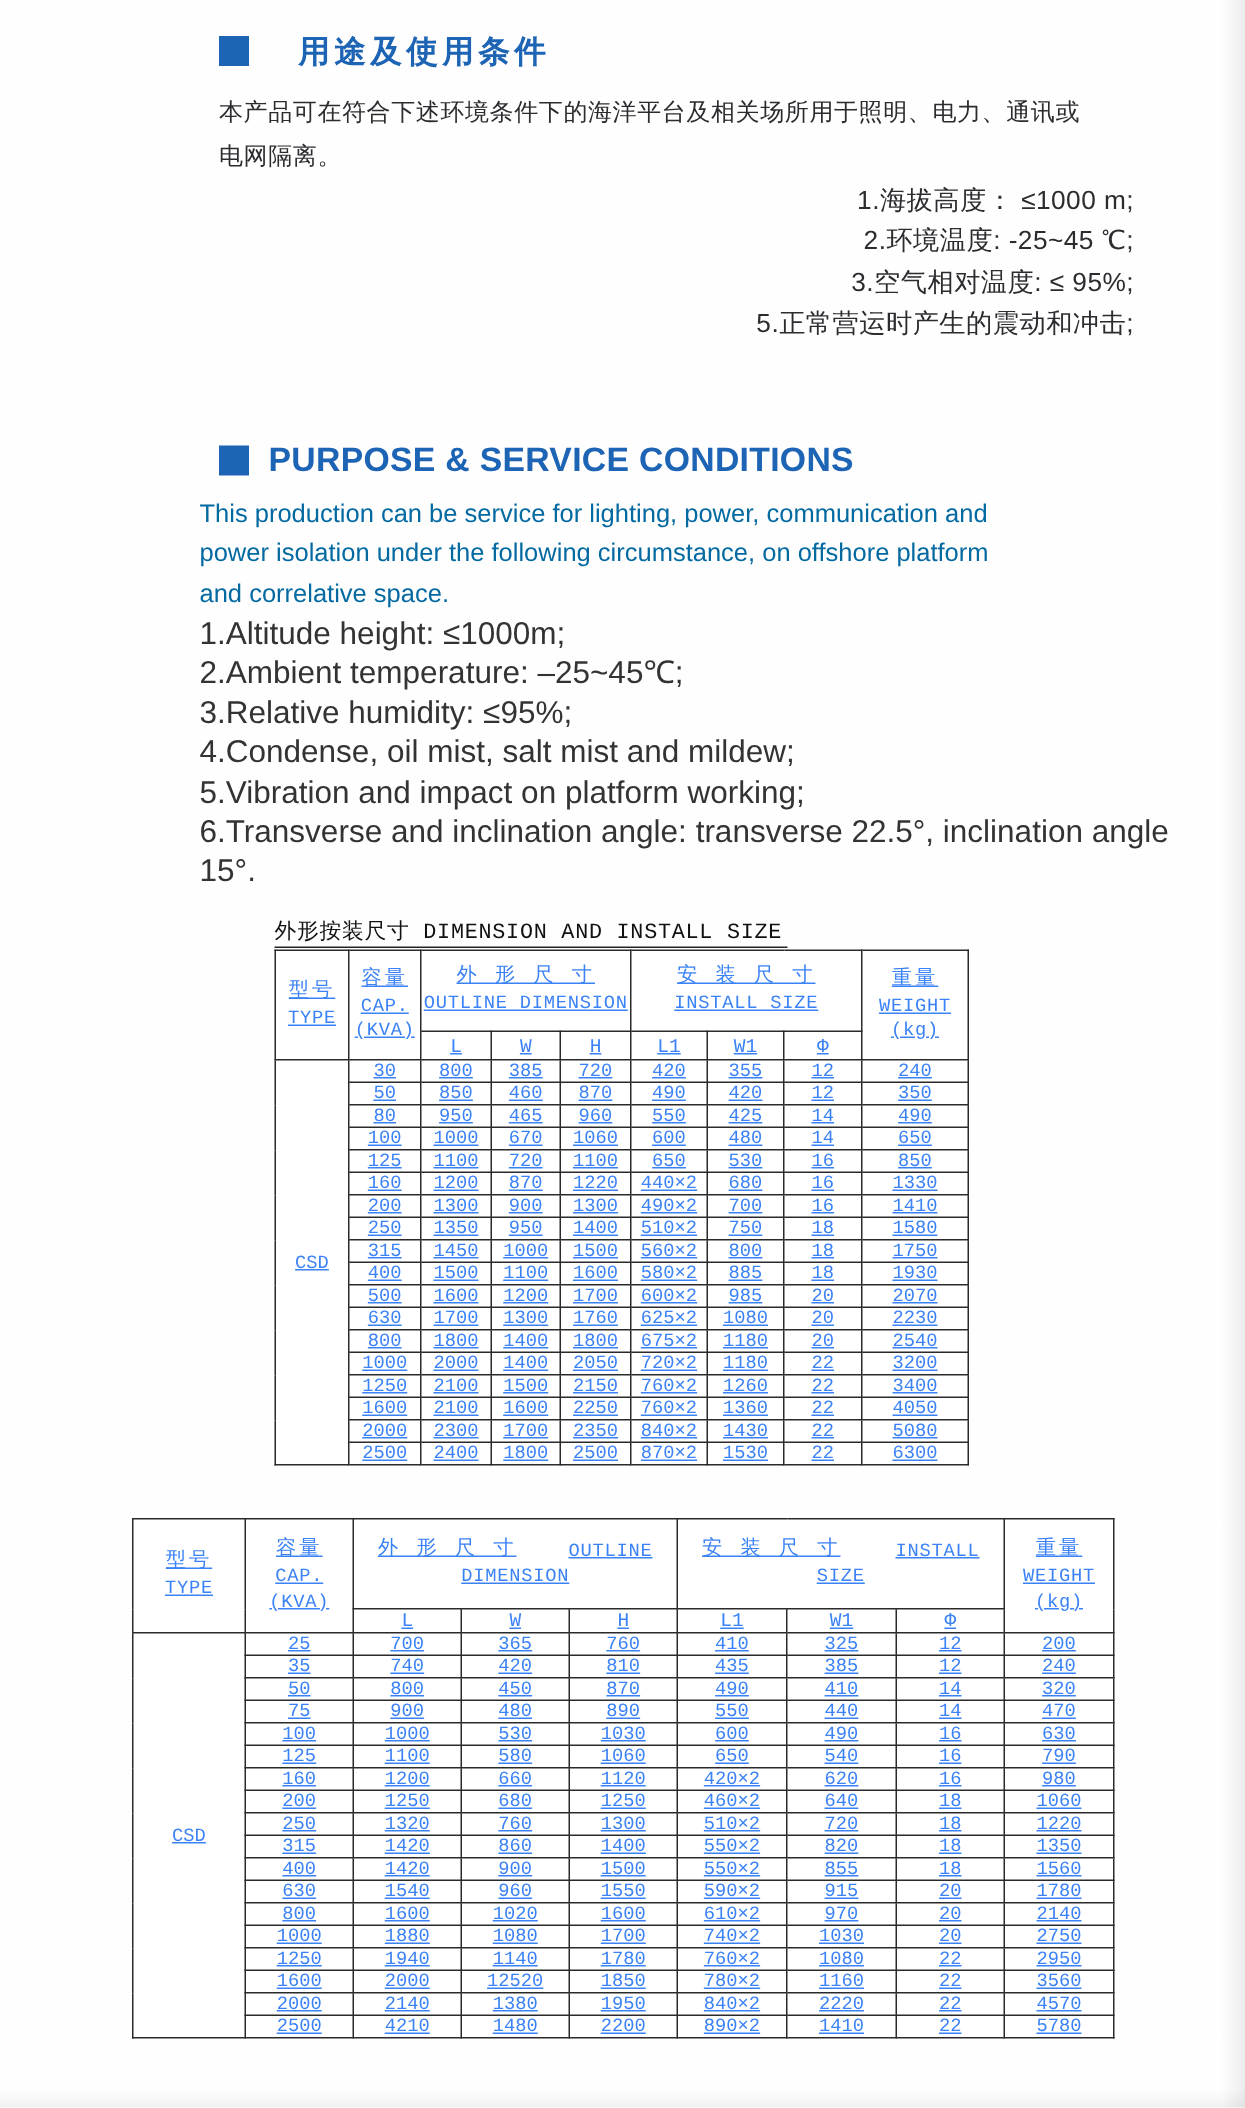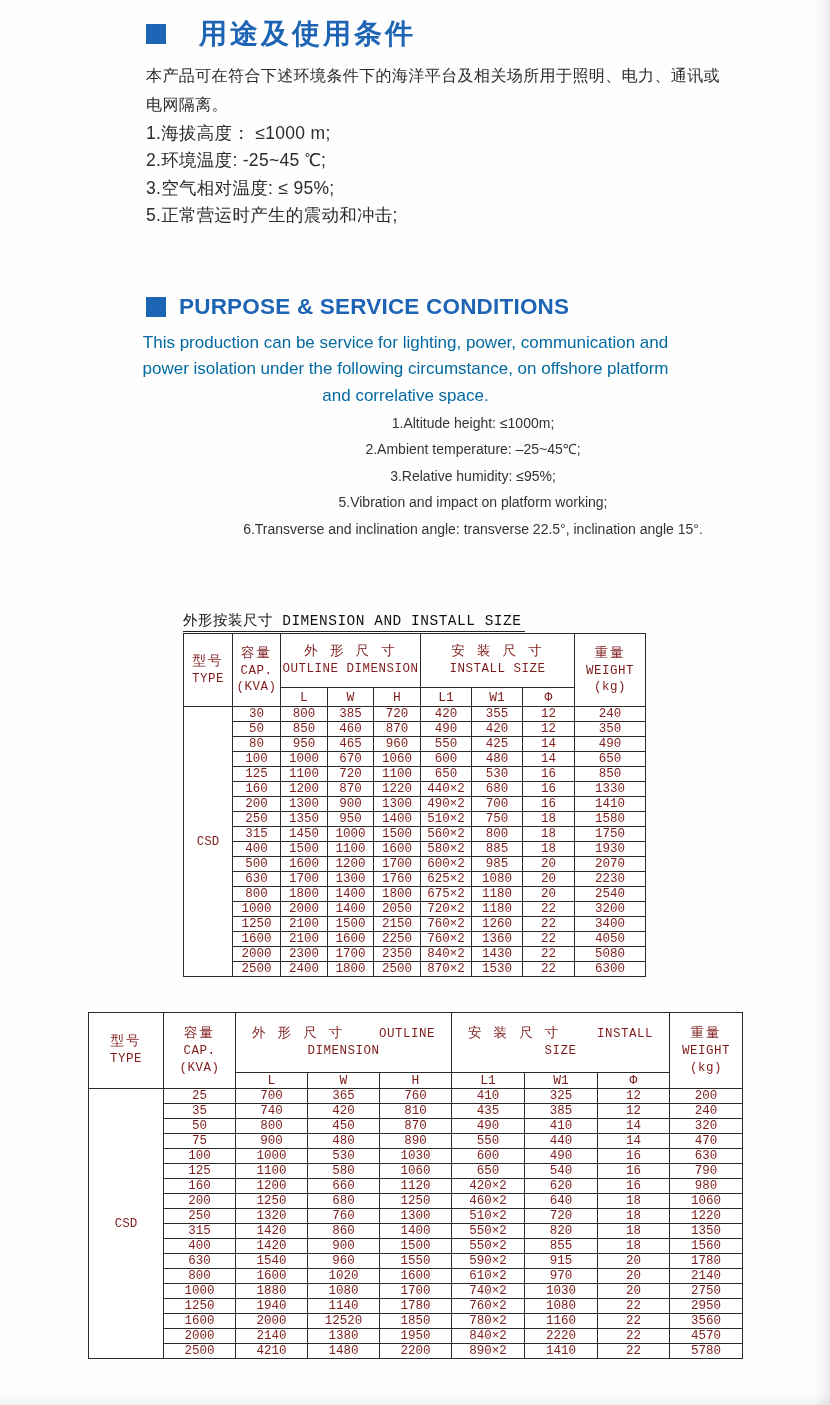--- a/index.html
+++ b/index.html
@@ -12,42 +12,42 @@
   .edge-r{position:absolute;right:0;top:0;width:16px;height:100%;
     background:linear-gradient(to right,rgba(0,0,0,0),rgba(0,0,0,0.07));}
   .edge-b{position:absolute;left:0;bottom:0;width:100%;height:12px;
     background:linear-gradient(to bottom,rgba(0,0,0,0),rgba(0,0,0,0.05));}
 
   .sq{width:20px;height:20px;background:#1d64b5;flex:0 0 auto;}
 
   
   .cn-sec{position:absolute;left:146px;top:21px;width:610px;}
   .cn-head{display:flex;align-items:center;gap:33px;height:26px;}
-  .cn-title{color:#1d64b5;font-weight:bold;font-size:28px;letter-spacing:3px;}
+  .cn-title{color:#1d64b5;font-weight:bold;font-size:21px;letter-spacing:3px;}
   .cn-para{margin-top:14px;font-size:16px;line-height:29px;letter-spacing:0.4px;width:580px;}
-  .cn-items{margin-top:1px;}
+  .cn-items{margin-top:1px;text-align:right;}
   .cn-items div{font-size:17.5px;line-height:27.3px;letter-spacing:0.3px;}
 
   
-  .en-sec{position:absolute;left:133px;top:292px;width:660px;text-align:center;}
+  .en-sec{position:absolute;left:133px;top:292px;width:660px;}
   .en-head{display:flex;align-items:center;gap:13px;height:30px;margin-left:13px;}
   .en-title{color:#1d64b5;font-weight:bold;font-size:22.5px;letter-spacing:0.2px;}
   .en-para{margin-top:8px;font-size:17px;line-height:26.3px;width:545px;color:#0369a1;}
   .en-items{margin-top:1px;}
-  .en-items div{font-size:14px;line-height:26.4px;color:#333336;margin-left:20px;}
+  .en-items div{font-size:21px;line-height:26.4px;color:#333336;}
 
   
   .tblwrap{position:absolute;}
   #t1wrap{left:173px;top:611px;padding-left:10px;}
   #t2wrap{left:88px;top:1012px;}
   .tbl-title{font-family:"Liberation Mono",monospace;font-size:14.5px;color:#111;
     display:inline-block;border-bottom:1px solid #222;padding:0 4px 1px 0;
     white-space:nowrap;margin-bottom:1px;letter-spacing:0.5px;}
   table.tbl{border-collapse:collapse;table-layout:fixed;background:#fff;
-    font-family:"Liberation Mono",monospace;color:#7f1d1d;}
+    font-family:"Liberation Mono",monospace;color:#3b82f6;text-decoration:underline;}
   .tbl th,.tbl td{border:1px solid #2a2a2a;padding:0;text-align:center;
     font-weight:normal;overflow:hidden;}
   .tbl td{font-size:12.5px;}
   #t1 tbody tr{height:14.9px;}
   #t2 tbody tr{height:14.4px;}
   #t1 tr.mainhead{height:54px;}
   #t1 tr.subhead{height:19px;}
   #t2 tr.mainhead{height:60px;}
   #t2 tr.subhead{height:16px;}
   .hcn{font-size:13.5px;letter-spacing:2px;line-height:1.35;}
@@ -76,20 +76,21 @@
 <div class="en-sec">
   <div class="en-head">
     <div class="sq"></div>
     <div class="en-title">PURPOSE &amp; SERVICE CONDITIONS</div>
   </div>
   <div class="en-para">This production can be service for lighting, power, communication and power isolation under the following circumstance, on offshore platform and correlative space.</div>
   <div class="en-items">
     <div>1.Altitude height: ≤1000m;</div>
     <div>2.Ambient temperature: –25~45℃;</div>
     <div>3.Relative humidity: ≤95%;</div>
+    <div>4.Condense, oil mist, salt mist and mildew;</div>
     <div>5.Vibration and impact on platform working;</div>
     <div>6.Transverse and inclination angle: transverse 22.5°, inclination angle 15°.</div>
   </div>
 </div>
 
 <div class="tblwrap" id="t1wrap">
   <div class="tbl-title">外形按装尺寸 DIMENSION AND INSTALL SIZE</div>
   <table class="tbl" id="t1">
     <colgroup>
       <col style="width:49px">

